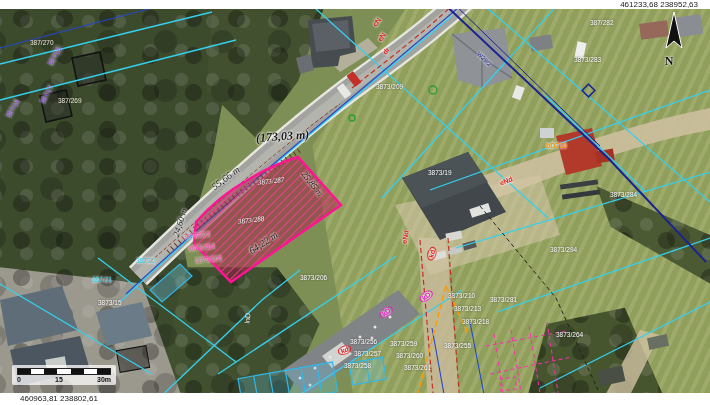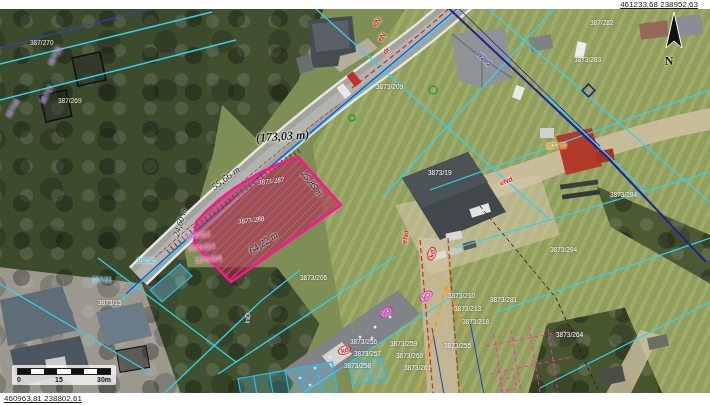--- a/index.html
+++ b/index.html
@@ -25,23 +25,23 @@
     background-image:repeating-linear-gradient(115deg, rgba(255,255,215,.12) 0 4px, transparent 4px 10px);
     clip-path:polygon(58% 0,100% 0,100% 100%,50% 100%,44% 36%);}
   svg.overlay{position:absolute;left:0;top:0;}
   
   #labels{position:absolute;inset:0;pointer-events:none;}
   .lbl{position:absolute;white-space:nowrap;line-height:1;font-family:"Liberation Sans",sans-serif;
        transform-origin:left center;}
   .lbl.dim{font-family:"Liberation Serif","DejaVu Serif",serif;}
   .lbl.circ{border:1px solid currentColor;border-radius:50%;padding:0 2px;}
   
-  .strip{position:absolute;left:0;width:710px;background:#fff;font-size:8px;color:#1a1a1a;text-decoration:underline;}
+  .strip{position:absolute;left:0;width:710px;background:#fff;font-size:8px;color:#1a1a1a;}
   .strip.top{top:0;height:9px;line-height:9px;text-align:right;padding-right:12px;box-sizing:border-box;}
-  .strip.bottom{bottom:0;height:12px;line-height:12px;padding-left:4px;box-sizing:border-box;text-align:left;}
+  .strip.bottom{bottom:0;height:12px;line-height:12px;padding-left:20px;box-sizing:border-box;text-align:left;}
   .north{position:absolute;right:22px;top:12px;width:28px;text-align:center;}
   .north .nletter{display:block;margin-top:-4px;margin-left:-10px;font-weight:bold;font-size:12px;
        font-family:"Liberation Serif",serif;color:#111;text-shadow:0 0 2px #fff,0 0 2px #fff;}
   .scalebar{position:absolute;left:12px;top:365px;width:104px;background:rgba(255,255,255,.75);
        border-radius:2px;padding:3px 5px 2px;box-sizing:border-box;}
   .sb-bar{display:flex;height:5px;border:1px solid #222;}
   .sb-bar i{flex:1 1 auto;}
   .sb-bar i.b{background:#111;} .sb-bar i.w{background:#fff;}
   .sb-labels{display:flex;justify-content:space-between;font-size:7px;font-weight:bold;color:#111;
        margin-top:1px;line-height:1;}

